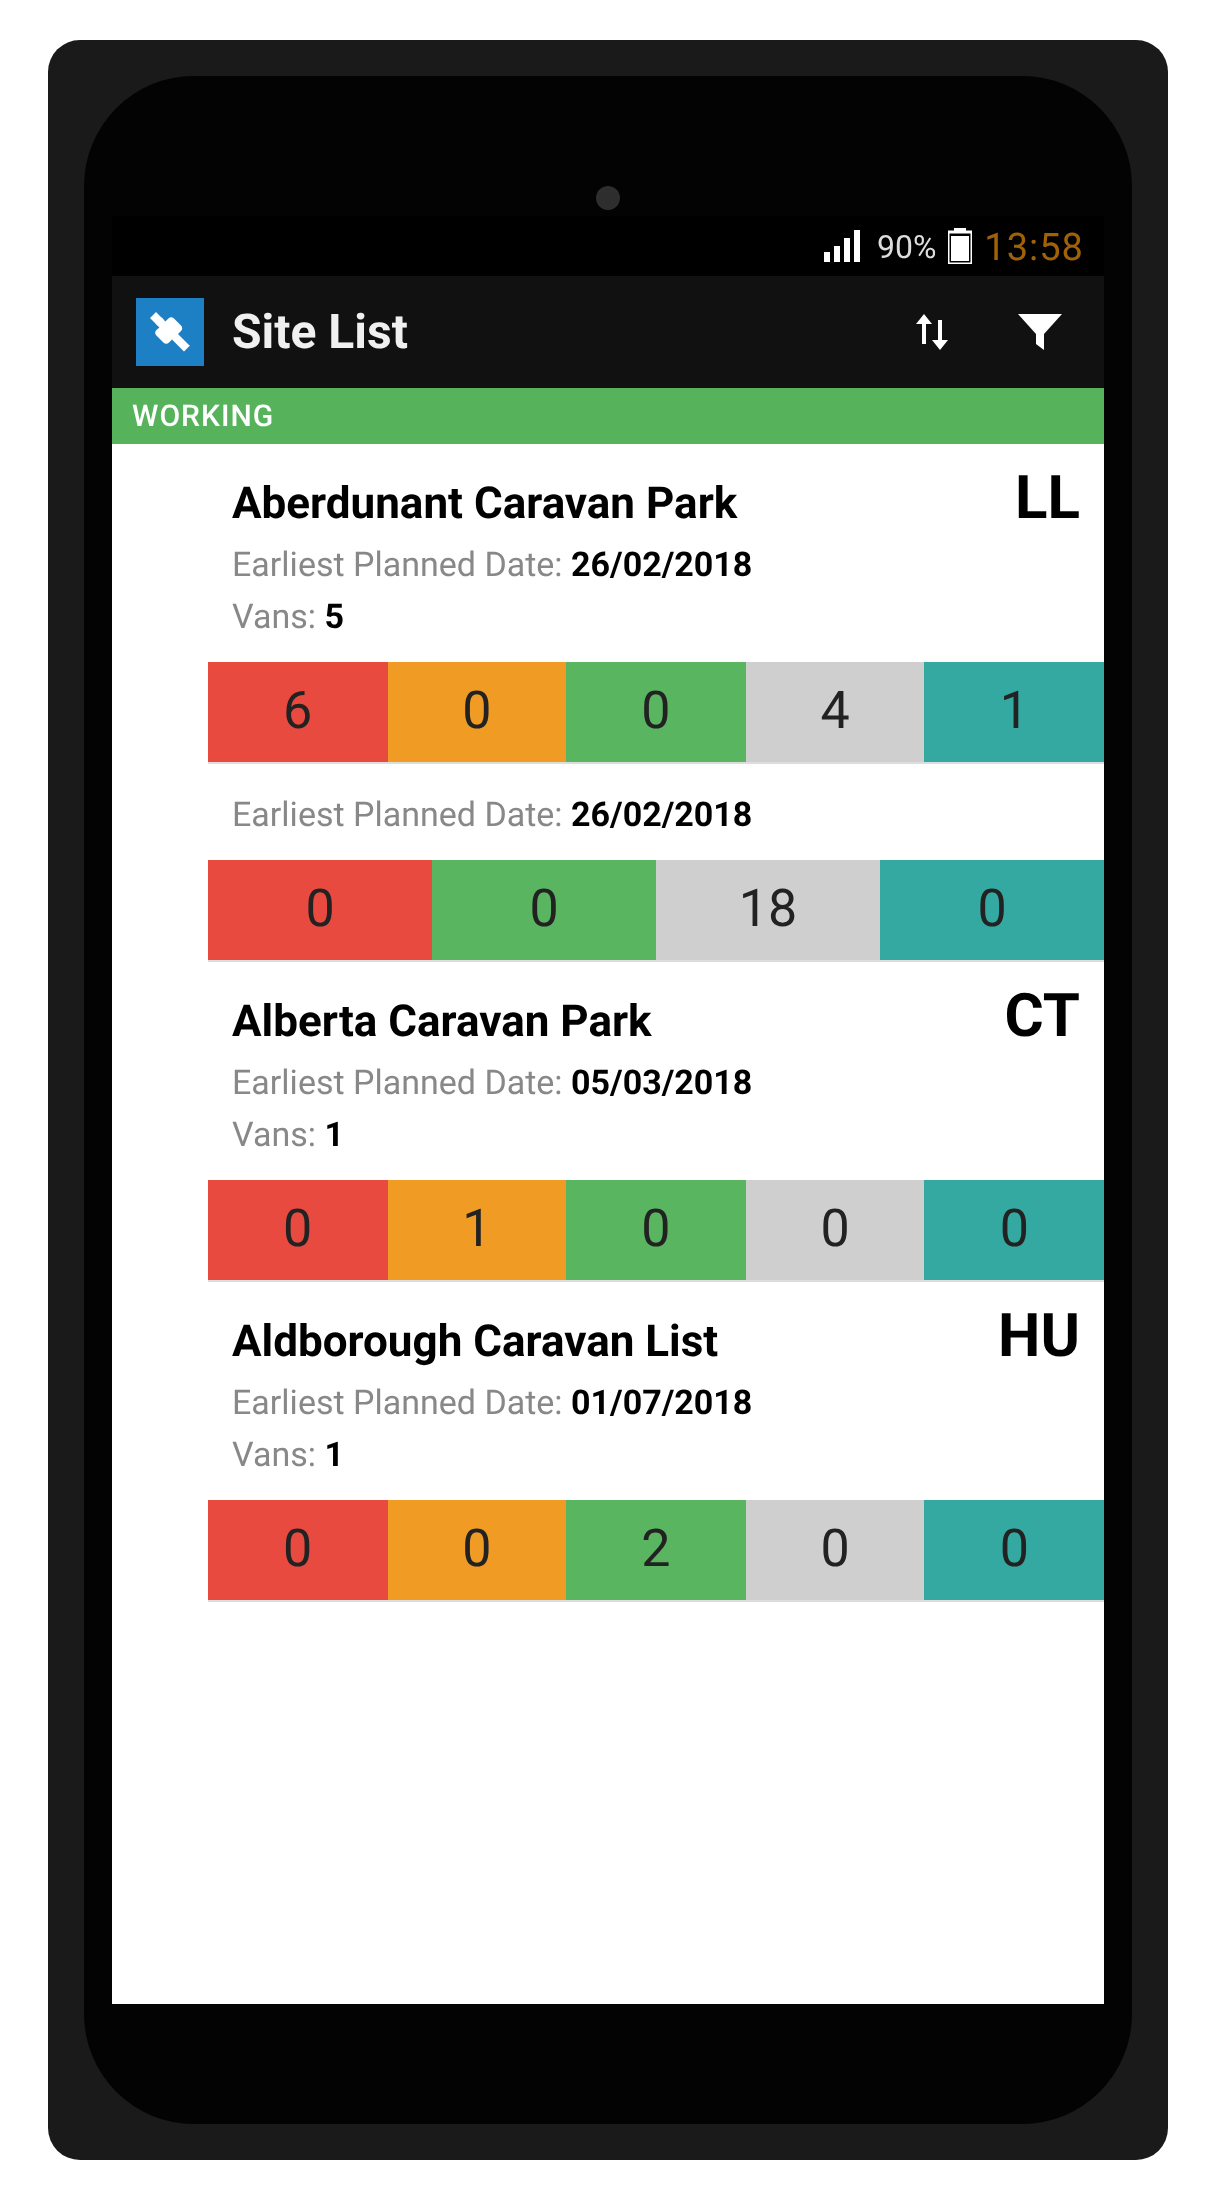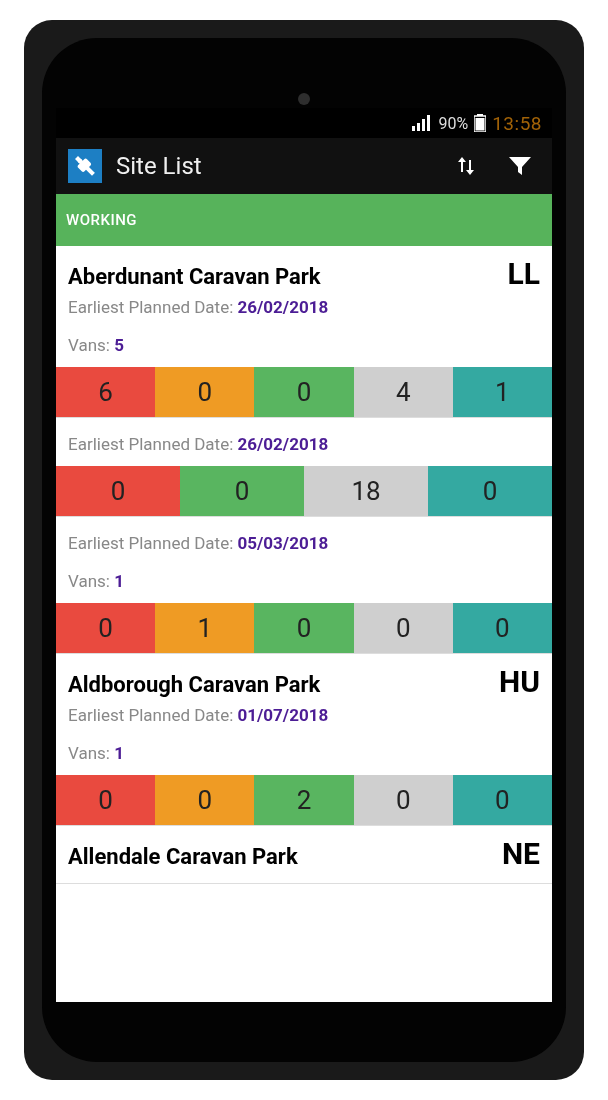--- a/index.html
+++ b/index.html
@@ -9,21 +9,21 @@
     display: flex;
     justify-content: center;
     padding: 20px 0;
   }
 
   
   .phone {
     width: 560px;
     height: 1060px;
     background: #1a1a1a;
-    border-radius: 28px;
+    border-radius: 16px;
     padding: 18px;
     position: relative;
   }
   .phone-inner {
     width: 100%;
     height: 100%;
     background: #030303;
     border-radius: 55px;
     padding: 70px 14px 60px 14px;
     position: relative;
@@ -96,45 +96,46 @@
     height: 34px;
     background: #1d7fc4;
     display: flex;
     align-items: center;
     justify-content: center;
   }
   .app-title {
     font-size: 24px;
     color: #f0f0f0;
     flex: 1;
-    font-weight: 400;
+    font-weight: 700;
   }
   .appbar-action {
     width: 40px;
     height: 40px;
     display: flex;
     align-items: center;
     justify-content: center;
   }
 
   
   .section-header {
     background: #57b35b;
     color: #fff;
     font-size: 15px;
     font-weight: 500;
-    padding: 17px 10px;
+    padding: 5px 10px;
     letter-spacing: 0.5px;
   }
 
   
   .list {
     background: #fff;
     height: calc(100% - 30px - 56px - 28px);
     overflow: hidden;
+    padding-left: 48px;
   }
   .card {
     border-bottom: 1px solid #ddd;
   }
   .card-body {
     padding: 10px 12px 12px 12px;
   }
   .row1 {
     display: flex;
     justify-content: space-between;
@@ -148,22 +149,22 @@
   .site-code {
     font-size: 30px;
     font-weight: 700;
     color: #000;
   }
   .meta {
     margin-top: 6px;
     font-size: 17px;
     color: #888;
   }
-  .meta .val { font-weight: 700; color: #4c1d95; }
-  .meta-line2 { margin-top: 18px; }
+  .meta .val { font-weight: 700; color: #000000; }
+  .meta-line2 { margin-top: 6px; }
 
   .counts {
     display: flex;
     height: 50px;
   }
   .cnt {
     flex: 1;
     display: flex;
     align-items: center;
     justify-content: center;
@@ -266,20 +267,24 @@
           <div class="counts">
             <div class="cnt red">0</div>
             <div class="cnt green">0</div>
             <div class="cnt gray">18</div>
             <div class="cnt teal">0</div>
           </div>
         </div>
 
         <div class="card">
           <div class="card-body">
+            <div class="row1">
+              <span class="site-name">Alberta Caravan Park</span>
+              <span class="site-code">CT</span>
+            </div>
             <div class="meta">
               <span>Earliest Planned Date:</span>
               <span class="val">05/03/2018</span>
             </div>
             <div class="meta meta-line2">
               <span>Vans:</span>
               <span class="val">1</span>
             </div>
           </div>
           <div class="counts">
@@ -287,47 +292,39 @@
             <div class="cnt orange">1</div>
             <div class="cnt green">0</div>
             <div class="cnt gray">0</div>
             <div class="cnt teal">0</div>
           </div>
         </div>
 
         <div class="card">
           <div class="card-body">
             <div class="row1">
-              <span class="site-name">Aldborough Caravan Park</span>
+              <span class="site-name">Aldborough Caravan List</span>
               <span class="site-code">HU</span>
             </div>
             <div class="meta">
               <span>Earliest Planned Date:</span>
               <span class="val">01/07/2018</span>
             </div>
             <div class="meta meta-line2">
               <span>Vans:</span>
               <span class="val">1</span>
             </div>
           </div>
           <div class="counts">
             <div class="cnt red">0</div>
             <div class="cnt orange">0</div>
             <div class="cnt green">2</div>
             <div class="cnt gray">0</div>
             <div class="cnt teal">0</div>
           </div>
         </div>
 
-        <div class="card">
-          <div class="card-body">
-            <div class="row1">
-              <span class="site-name">Allendale Caravan Park</span>
-              <span class="site-code">NE</span>
-            </div>
-          </div>
-        </div>
 
       </div>
 
     </div>
   </div>
 </div>
 
 </body></html>

